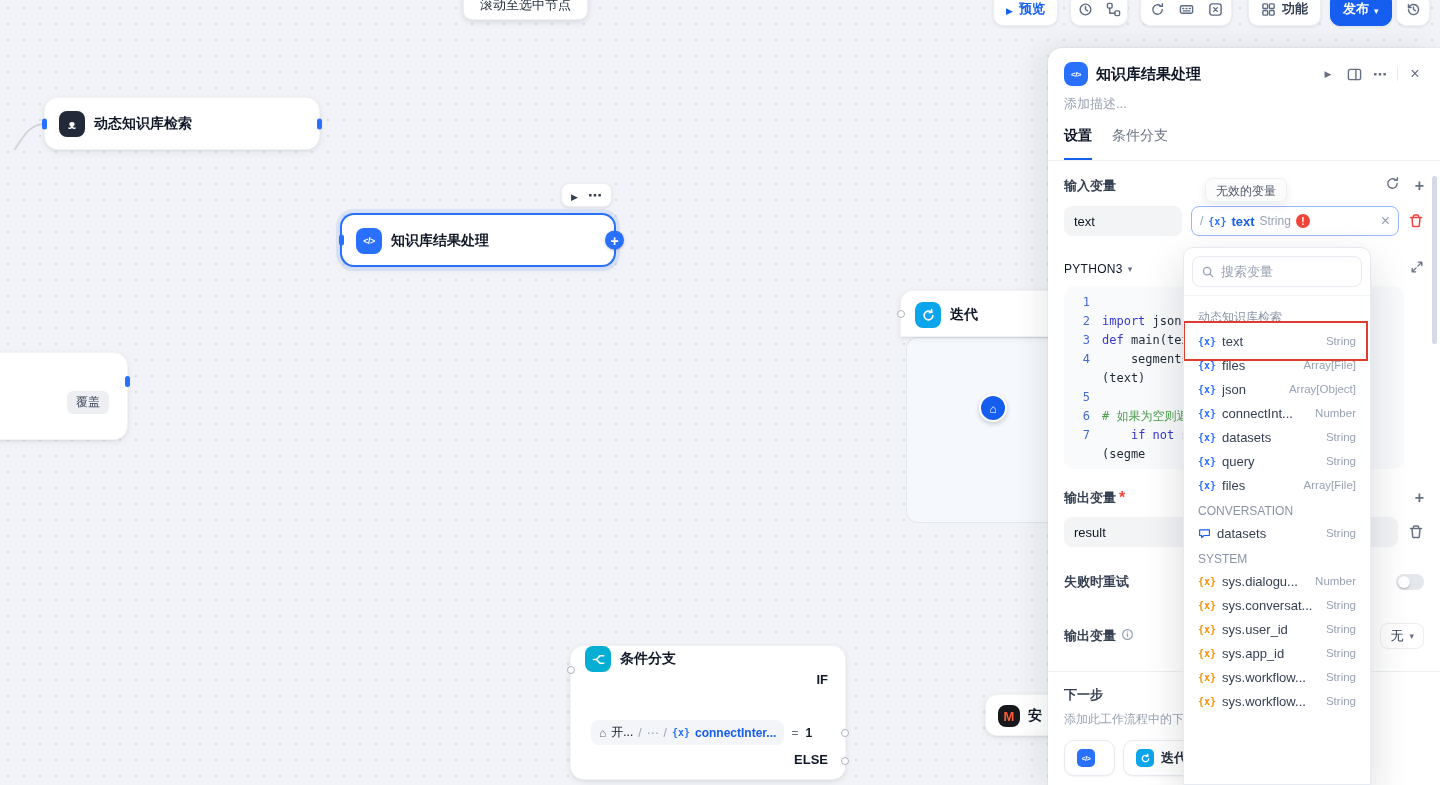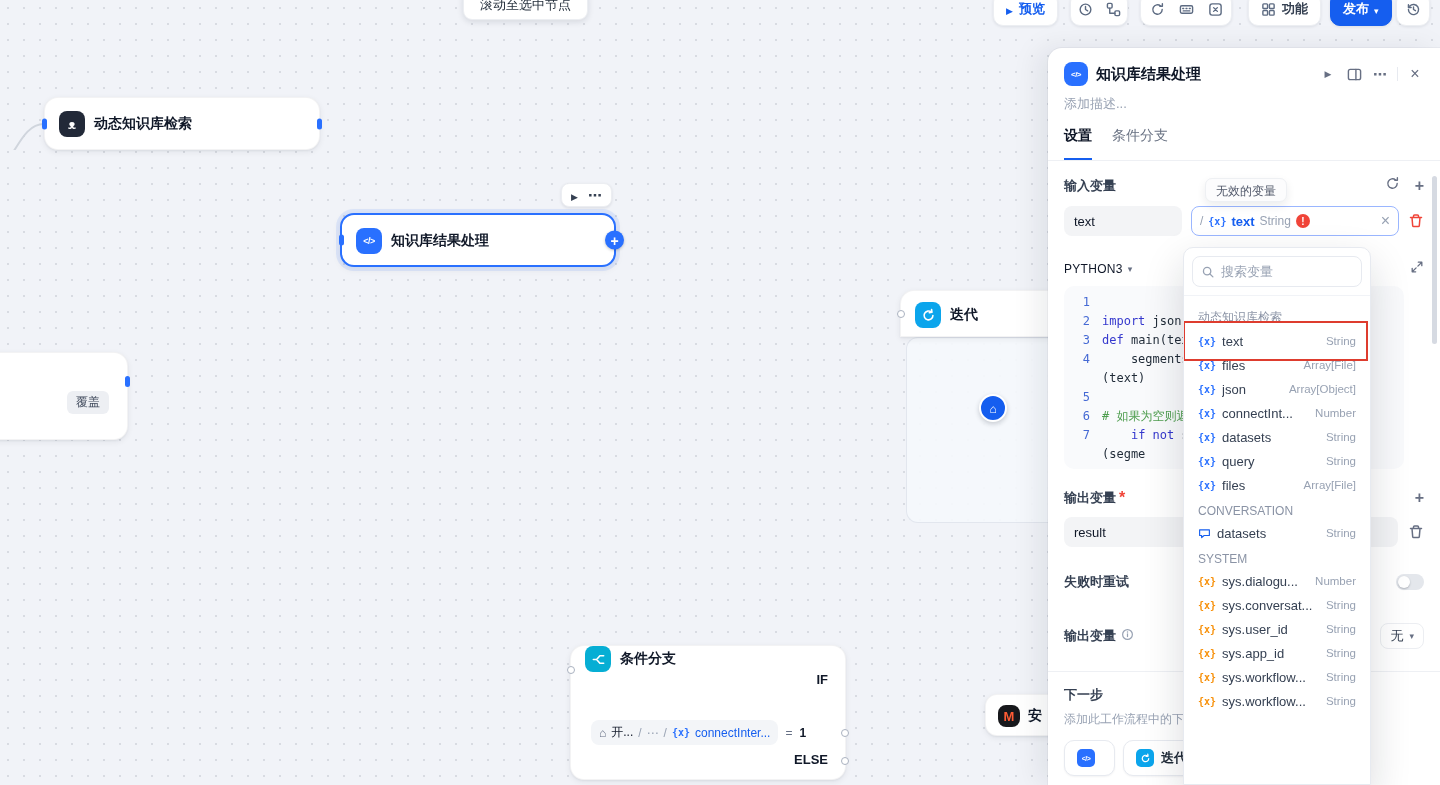--- a/index.html
+++ b/index.html
@@ -38,21 +38,21 @@
 border:1px solid #e2e6ee;border-right:none;border-radius:12px 0 0 12px;z-index:2}
 .iter-start{position:absolute;left:979px;top:394px;width:28px;height:28px;border-radius:50%;background:#155eef;border:2px solid #fff;
 box-shadow:0 2px 5px rgba(16,24,40,.2);color:#fff;display:flex;align-items:center;justify-content:center;z-index:3;font-size:13px}
 .if-label{position:absolute;right:17px;top:26px;font-size:13px;font-weight:800;color:#101828}
 .else-label{position:absolute;right:17px;bottom:12px;font-size:13px;font-weight:800;color:#101828}
 .cond-row{position:absolute;left:20px;top:74px;display:flex;align-items:center;gap:7px;font-size:12px}
 .crumb{display:flex;align-items:center;gap:5px;background:#f3f5f8;border-radius:8px;padding:4px 8px;color:#101828}
 .crumb .sep{color:#98a2b3}
 .xb{font-family:"DejaVu Sans Mono",monospace;font-size:10px;font-weight:800;color:#2970ff;flex:none}
 .xb.xo{color:#f79009}
-.cvar{color:#155eef;font-weight:400;white-space:nowrap}
+.cvar{color:#155eef;font-weight:700;white-space:nowrap}
 .cop{color:#667085}.cval{color:#101828;font-weight:700}
 .ovr-chip{position:absolute;left:130px;top:38px;background:#edeff3;border-radius:6px;padding:3px 9px;font-size:12px;color:#404a5c}
 
 .tb{position:absolute;top:-8px;height:34px;background:#fff;border:1px solid #eceef2;border-radius:10px;
 box-shadow:0 1px 3px rgba(16,24,40,.09);display:flex;align-items:center;z-index:40;font-size:13px}
 .tbi{width:29px;display:flex;justify-content:center;color:#5d6b82}
 .tbi svg{width:15px;height:15px}
 .scroll-tip{position:absolute;left:463px;top:-12px;height:32px;line-height:32px;background:#fff;border:1px solid #eceef2;
 border-radius:9px;box-shadow:0 2px 6px rgba(16,24,40,.12);padding:0 16px;font-size:13px;color:#1f2a37;z-index:35}
 

